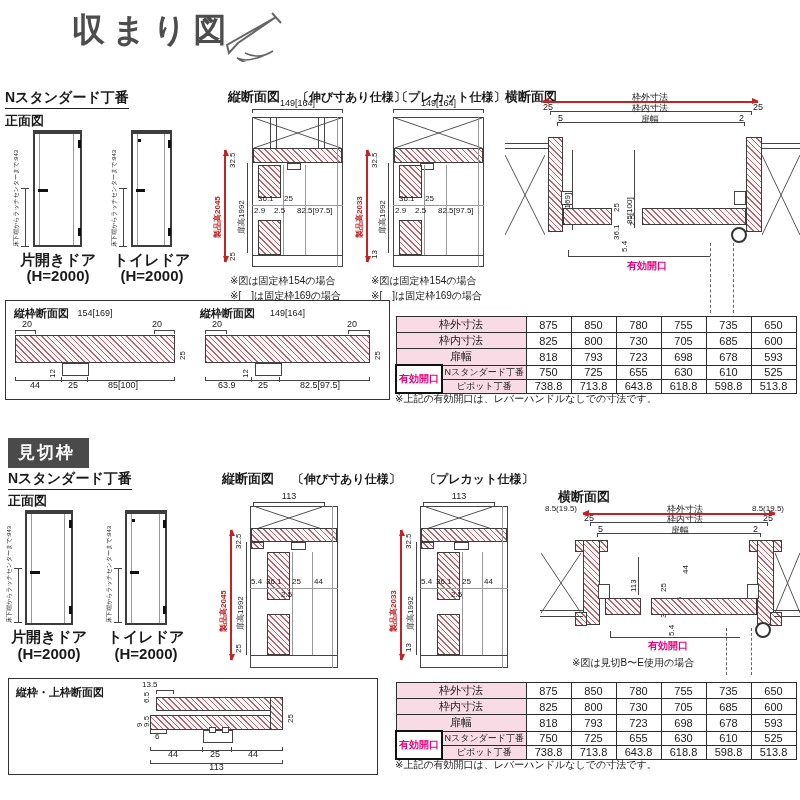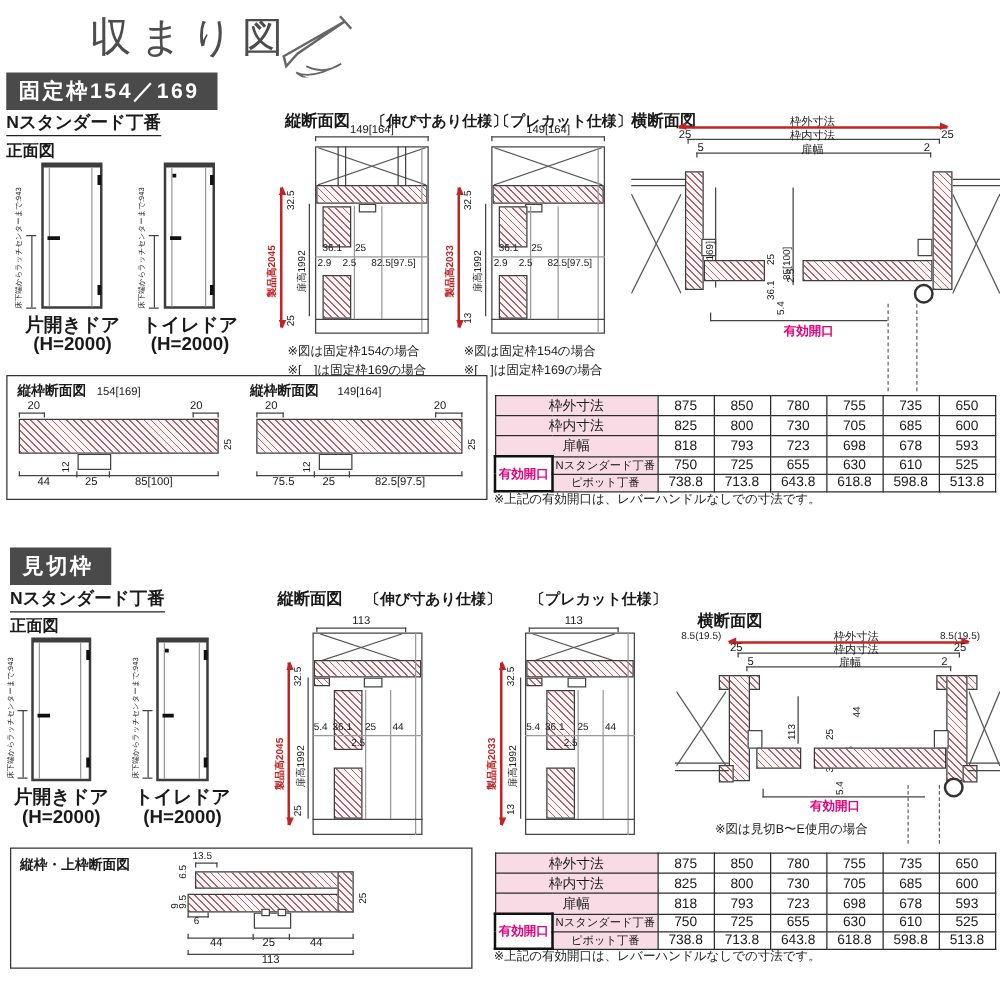--- a/index.html
+++ b/index.html
@@ -7,21 +7,21 @@
         font-family:"Liberation Sans","DejaVu Sans",sans-serif;color:#1a1a1a}
   .abs{position:absolute;box-sizing:border-box}
   .lbl{position:absolute;font-size:9px;line-height:1.1;color:#1a1a1a;white-space:nowrap}
   .c{text-align:center}
   .b{font-weight:bold}
   .f8{font-size:8px}.f10{font-size:10px}.f12{font-size:11px}
   .rv{position:absolute;font-size:8px;line-height:1;color:#1a1a1a;white-space:nowrap;
       transform:rotate(-90deg);transform-origin:0 0}
   .red{color:#c22424}
   .mag{color:#e5007e}
-  .title{position:absolute;font-size:33px;font-weight:normal;color:#4d4d4d;letter-spacing:7px}
+  .title{position:absolute;font-size:33px;font-weight:bold;color:#4d4d4d;letter-spacing:7px}
   .banner{position:absolute;background:#4a4a4a;color:#fff;font-weight:bold;font-size:17px;
           padding:3px 14px 4px 10px;letter-spacing:2px}
   .h2{position:absolute;font-weight:bold;font-size:14px;border-bottom:1.5px solid #222;padding-bottom:1px}
   .h3{position:absolute;font-weight:bold;font-size:13px}
   .tag{position:absolute;font-weight:bold;font-size:12px;white-space:nowrap}
   .hatch{position:absolute;box-sizing:border-box;border:1px solid #3c3c3c;background-color:#fcf5f6;
          background-image:repeating-linear-gradient(45deg,rgba(150,68,80,.8) 0 1px,transparent 1px 4px)}
   .vline{position:absolute;width:0;border-left:1px solid #444}
   .hline{position:absolute;height:0;border-top:1px solid #444}
   .gray{border-color:#999}
@@ -54,21 +54,20 @@
 
   <div class="title" style="left:72px;top:8px">収まり図</div>
   <svg class="abs" style="left:212px;top:12px" width="78" height="50">
     <g fill="none" stroke="#666" stroke-width="2">
       <path d="M64,5 L26,31 L17,41 L15,33 Z"></path>
       <path d="M60,1 L69,11"></path>
       <path d="M33,41 q14,7 28,-2 q-24,13 -36,7 q9,7 20,5" stroke-width="1.5"></path>
     </g>
   </svg>
 
-  <div class="banner" style="left:5px;top:58px">固定枠154／169</div>
   <div class="h2" style="left:5px;top:89px">Nスタンダード丁番</div>
   <div class="h3" style="left:5px;top:112px">正面図</div>
 
   <div class="door" style="left:33px;top:130px;width:49px;height:117px">
     <div class="vline gray" style="left:4px;top:0;height:111px"></div>
     <div class="vline gray" style="left:38px;top:0;height:111px"></div>
     <div class="black" style="left:3px;top:55px;width:10px;height:3px"></div>
     <div class="black" style="right:-1px;top:6px;width:3px;height:8px"></div>
     <div class="black" style="right:-1px;top:94px;width:3px;height:8px"></div>
   </div>
@@ -231,21 +230,21 @@
   <div class="dimt" style="left:205px;top:330px;width:22px"></div>
   <div class="lbl" style="left:347px;top:320px">20</div>
   <div class="dimt" style="left:348px;top:330px;width:22px"></div>
   <div class="hatch" style="left:205px;top:335px;width:165px;height:28px"></div>
   <div class="rv" style="left:374px;top:360px">25</div>
   <div class="rect" style="left:255px;top:363px;width:27px;height:13px"></div>
   <div class="rv" style="left:242px;top:378px">12</div>
   <div class="dimb" style="left:205px;top:377px;width:165px"></div>
   <div class="vline" style="left:251px;top:377px;height:5px"></div>
   <div class="vline" style="left:279px;top:377px;height:5px"></div>
-  <div class="lbl" style="left:218px;top:381px">75.5</div>
+  <div class="lbl" style="left:218px;top:381px">63.9</div>
   <div class="lbl" style="left:258px;top:381px">25</div>
   <div class="lbl" style="left:300px;top:381px">82.5[97.5]</div>
 
   <table class="dtab" style="left:395px;top:316px">
     <colgroup>
         <col style="width:46px">
         <col style="width:84px">
         <col style="width:45px">
         <col style="width:45px">
         <col style="width:45px">
@@ -443,21 +442,21 @@
   <div class="vline" style="left:610px;top:631px;height:7px"></div>
   <div class="hline" style="left:610px;top:637px;width:130px"></div>
   <div class="lbl b mag f10" style="left:648px;top:640px">有効開口</div>
   <div class="dashv" style="left:726px;top:628px;height:47px"></div>
   <div class="dashv" style="left:751px;top:628px;height:47px"></div>
   <div class="circ" style="left:755px;top:622px;width:12px;height:12px"></div>
   <div class="note" style="left:572px;top:656px">※図は見切B〜E使用の場合</div>
 
   <div class="box" style="left:8px;top:678px;width:370px;height:97px"></div>
   <div class="lbl b f12" style="left:16px;top:686px">縦枠・上枠断面図</div>
-  <div class="lbl f8" style="left:154px;top:681px">13.5</div>
+  <div class="lbl f8" style="left:142px;top:681px">13.5</div>
   <div class="dimt" style="left:156px;top:690px;width:18px"></div>
   <div class="rv" style="left:143px;top:703px">6.5</div>
   <div class="rv" style="left:143px;top:727px">9.5</div>
   <div class="rv" style="left:136px;top:727px">9</div>
   <div class="hatch" style="left:156px;top:697px;width:126px;height:14px"></div>
   <div class="hatch" style="left:150px;top:715px;width:133px;height:15px"></div>
   <div class="hatch" style="left:270px;top:697px;width:13px;height:33px"></div>
   <div class="rv" style="left:287px;top:723px">25</div>
   <div class="dimb" style="left:150px;top:730px;width:17px"></div>
   <div class="lbl f8" style="left:155px;top:733px">6</div>

